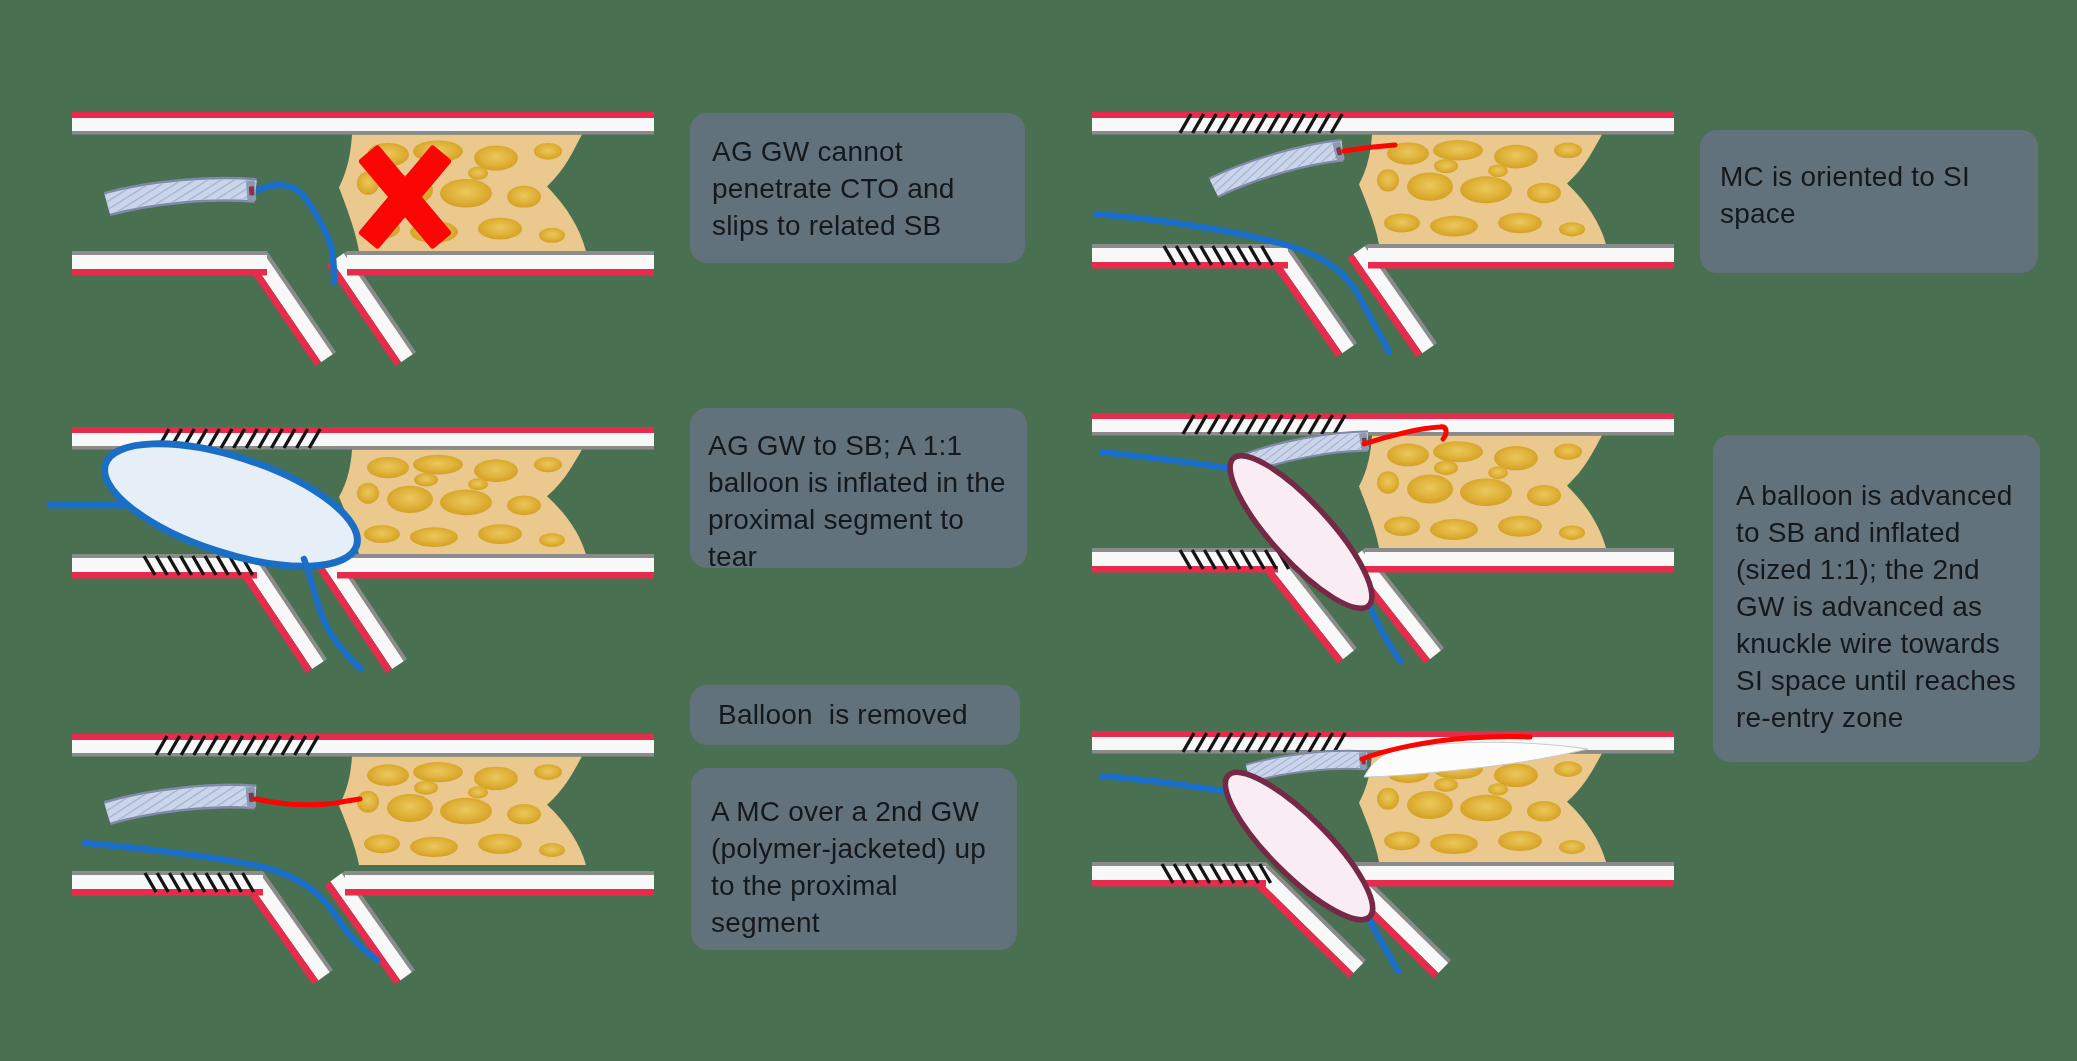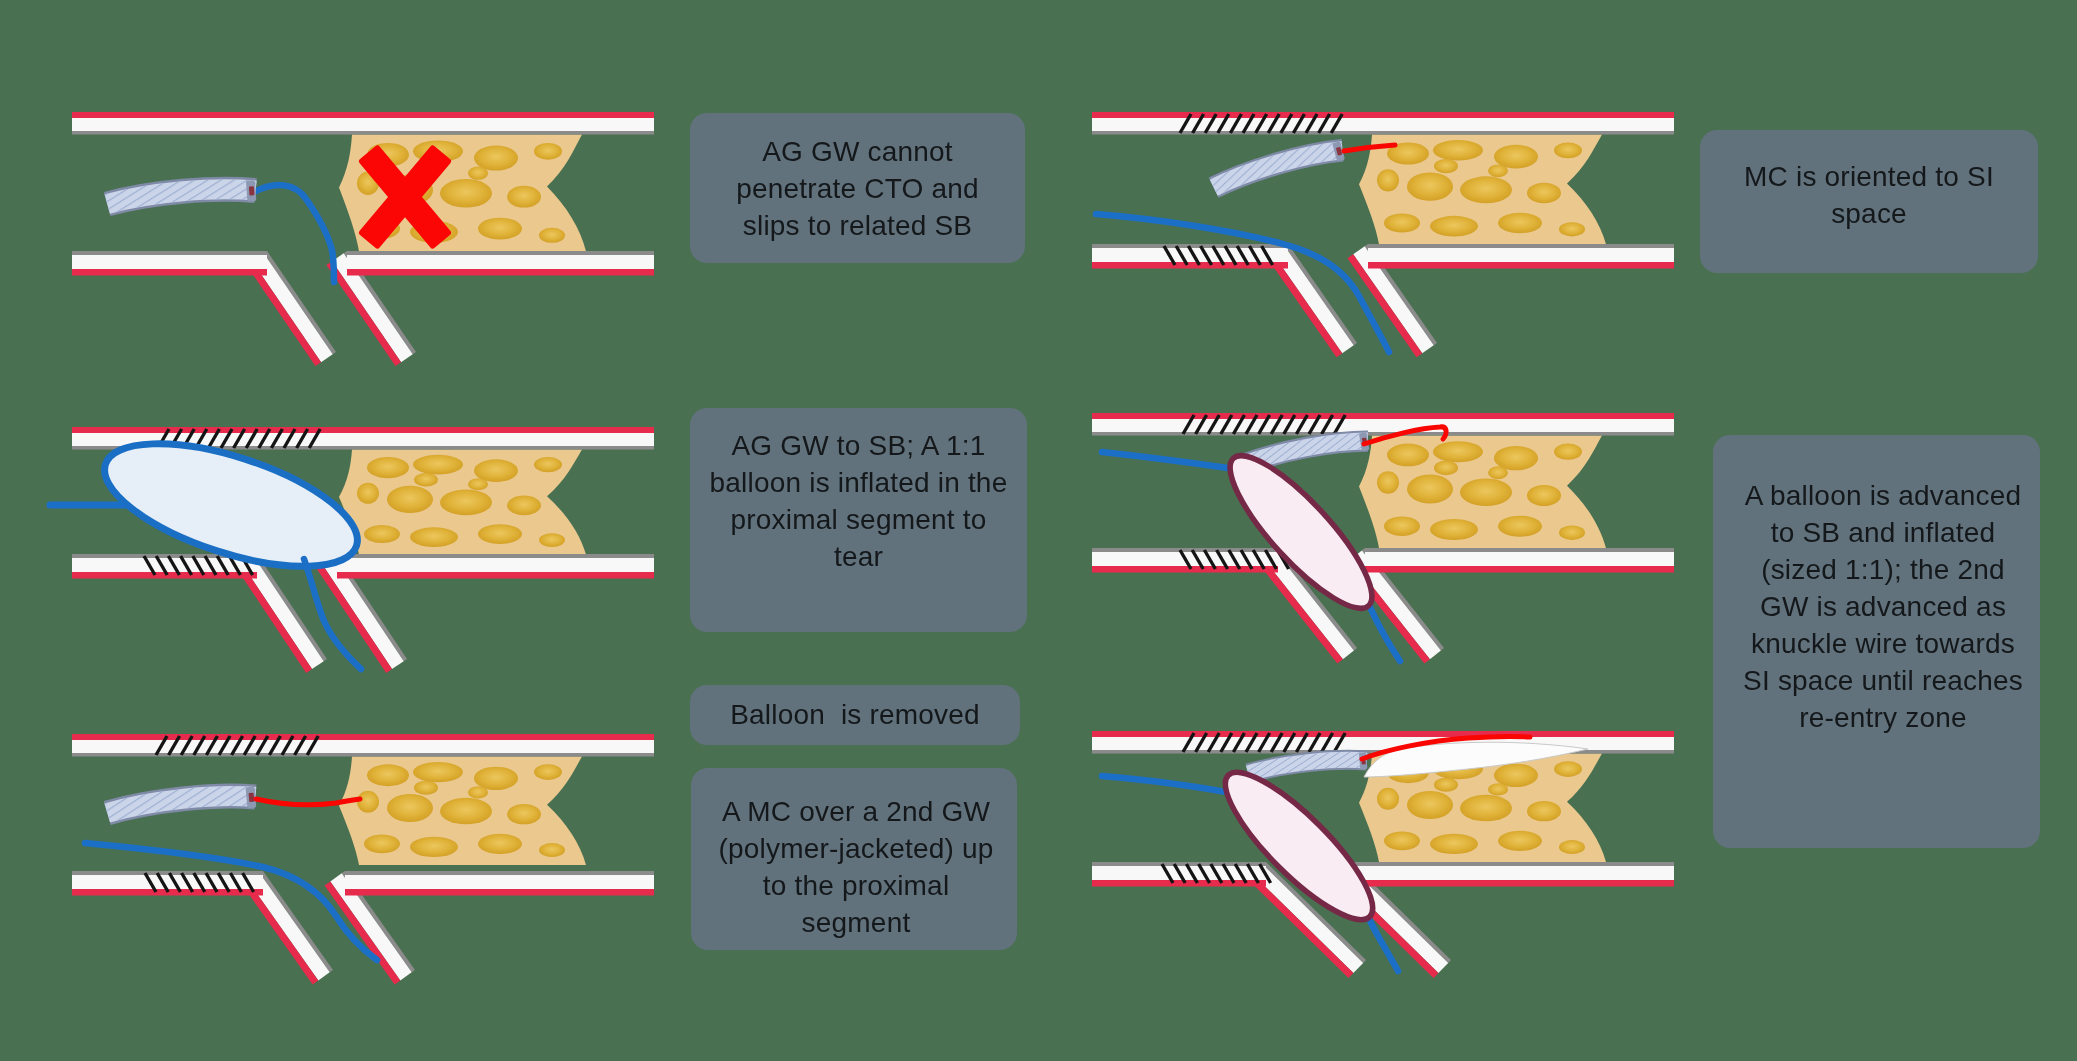--- a/index.html
+++ b/index.html
@@ -1,20 +1,19 @@
 <!DOCTYPE html>
 <html style="--bg: #4a7052; --cap-bg: #61727c; --cap-fg: #14181b;"><head>
 <meta charset="utf-8">
 <style>
   html,body{margin:0;padding:0;background:#333;}
   .stage{
     position:relative;width:2077px;height:1061px;overflow:hidden;
     background:var(--bg,#4a7052);
     font-family:"Liberation Sans",sans-serif;
-    text-align:center;
   }
   svg.panel{position:absolute;overflow:visible;}
   .cap{
     position:absolute;box-sizing:border-box;
     background:var(--cap-bg,#61727c);
     color:var(--cap-fg,#14181b);
     border-radius:17px;
     font-size:28px;line-height:37px;
     letter-spacing:0.2px;
   }
@@ -369,24 +368,24 @@
       <ellipse cx="211" cy="127" rx="100" ry="29" transform="rotate(45 211 127)" fill="#f9edf3" stroke="#752946" stroke-width="5.5"></ellipse>
       <path d="M274,40 C300,30 340,22 380,19 C408,17 426,17 442,18" fill="none" stroke="#f90600" stroke-width="5" stroke-linecap="round"></path>
     </svg>
 
   <div class="cap" style="left:690px;top:113px;width:335px;height:150px;padding:20px 22px">
     <span>AG GW cannot penetrate CTO and slips to related SB</span>
   </div>
   <div class="cap" style="left:1700px;top:130px;width:338px;height:143px;padding:28px 20px">
     <span>MC is oriented to SI space</span>
   </div>
-  <div class="cap" style="left:690px;top:408px;width:337px;height:224px;padding:19px 18px">
+  <div class="cap" style="left:690px;top:408px;width:337px;height:160px;padding:19px 18px">
     <span>AG GW to SB; A 1:1 balloon is inflated in the proximal segment to tear</span>
   </div>
-  <div class="cap" style="left:1713px;top:435px;width:327px;height:413px;padding:42px 16px 0 29px">
+  <div class="cap" style="left:1713px;top:435px;width:327px;height:327px;padding:42px 16px 0 23px">
     <span>A balloon is advanced to SB and inflated (sized 1:1); the 2nd GW is advanced as knuckle wire towards SI space until reaches re-entry zone</span>
   </div>
   <div class="cap" style="left:690px;top:685px;width:330px;height:60px;padding:11px 28px">
     <span>Balloon  is removed</span>
   </div>
   <div class="cap" style="left:691px;top:768px;width:326px;height:182px;padding:25px 16px 12px 20px">
     <span>A MC over a 2nd GW (polymer-jacketed) up to the proximal segment</span>
   </div>
 
 </div>

